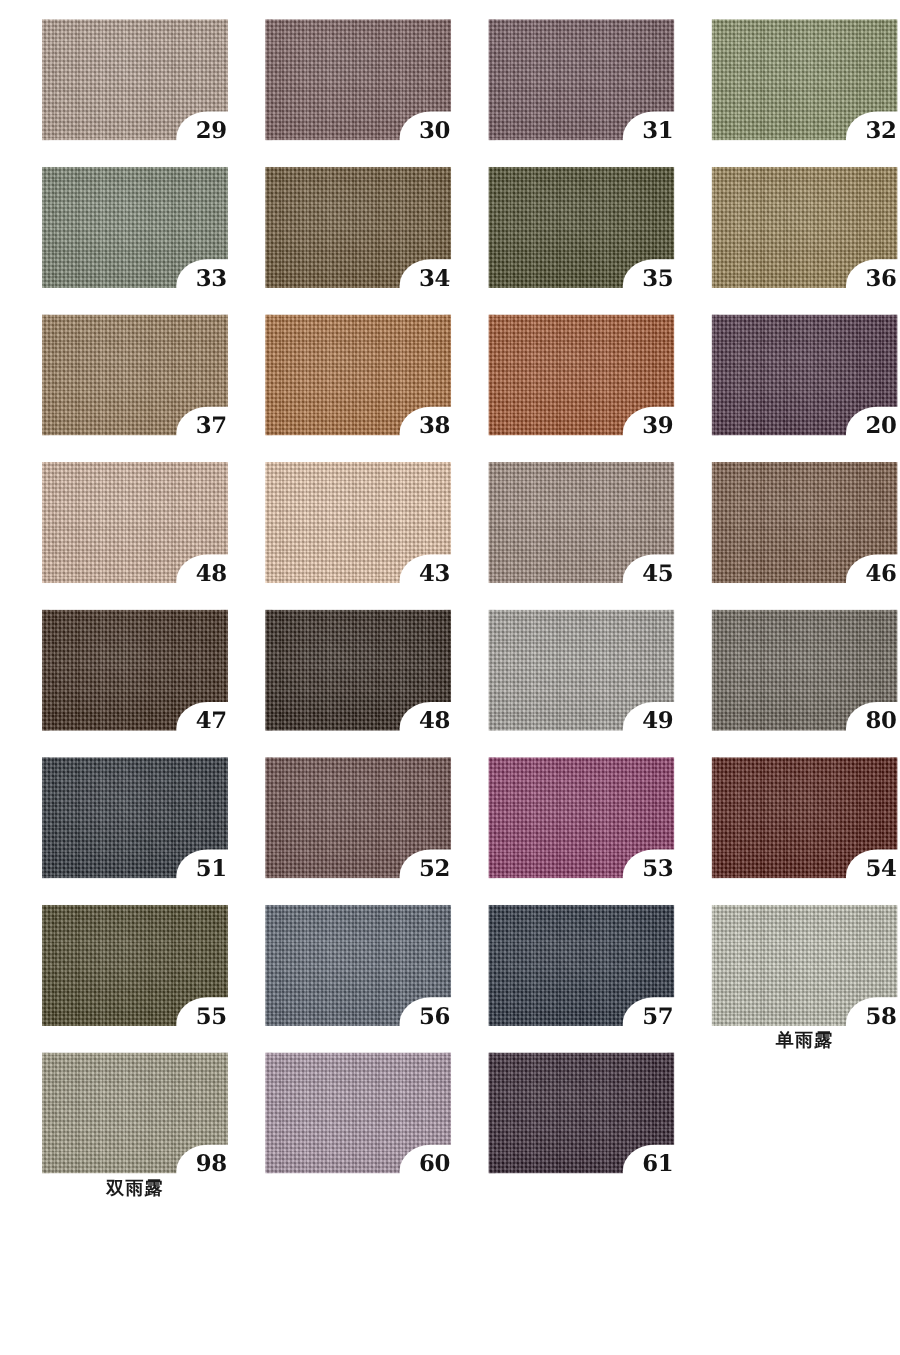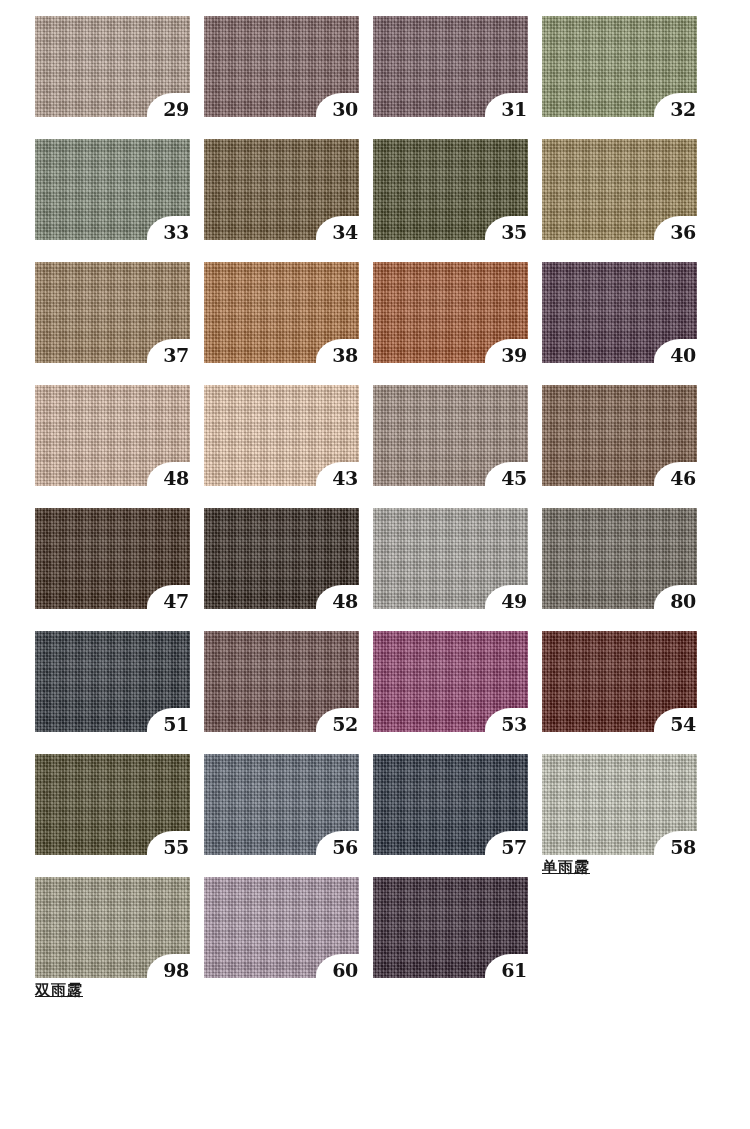--- a/index.html
+++ b/index.html
@@ -28,21 +28,21 @@
     left: 0;
     top: 0;
     width: 750px;
     display: flex;
     flex-wrap: wrap;
     padding-top: 8px;
     box-sizing: border-box;
   }
 
   .swatch-cell {
-    width: 169px;
+    width: 186px;
     height: 123px;
     position: relative;
     box-sizing: border-box;
   }
 
   
   .swatch {
     position: absolute;
     left: 35px;
     top: 8px;
@@ -138,28 +138,27 @@
     z-index: 4;
     -webkit-user-select: none;
     user-select: none;
   }
 
   .swatch-caption {
     position: absolute;
     left: 35px;
     top: 112px;
     width: 155px;
-    text-align: left;
+    text-align: center;
     font-family: "DejaVu Sans", "Liberation Sans", sans-serif;
     font-size: 15px;
     font-weight: bold;
     color: #1a1a1a;
     letter-spacing: 1px;
     white-space: nowrap;
-    text-decoration: underline;
   }
 </style>
 </head>
 <body>
 
 <div id="swatch-sheet">
   <div class="swatch-grid">
       <div class="swatch-cell">
         <div class="swatch" style="--c: #b7a192;">
           <div class="swatch-fabric" style="--c: #b7a192;"></div>
@@ -234,21 +233,21 @@
         <div class="swatch" style="--c: #a6532a;">
           <div class="swatch-fabric" style="--c: #a6532a;"></div>
           <div class="corner-notch"></div>
           <div class="swatch-number">39</div>
         </div>
       </div>
       <div class="swatch-cell">
         <div class="swatch" style="--c: #4b2f43;">
           <div class="swatch-fabric" style="--c: #4b2f43;"></div>
           <div class="corner-notch"></div>
-          <div class="swatch-number">40</div>
+          <div class="swatch-number">20</div>
         </div>
       </div>
       <div class="swatch-cell">
         <div class="swatch" style="--c: #d6b6a0;">
           <div class="swatch-fabric" style="--c: #d6b6a0;"></div>
           <div class="corner-notch"></div>
           <div class="swatch-number">48</div>
         </div>
       </div>
       <div class="swatch-cell">

